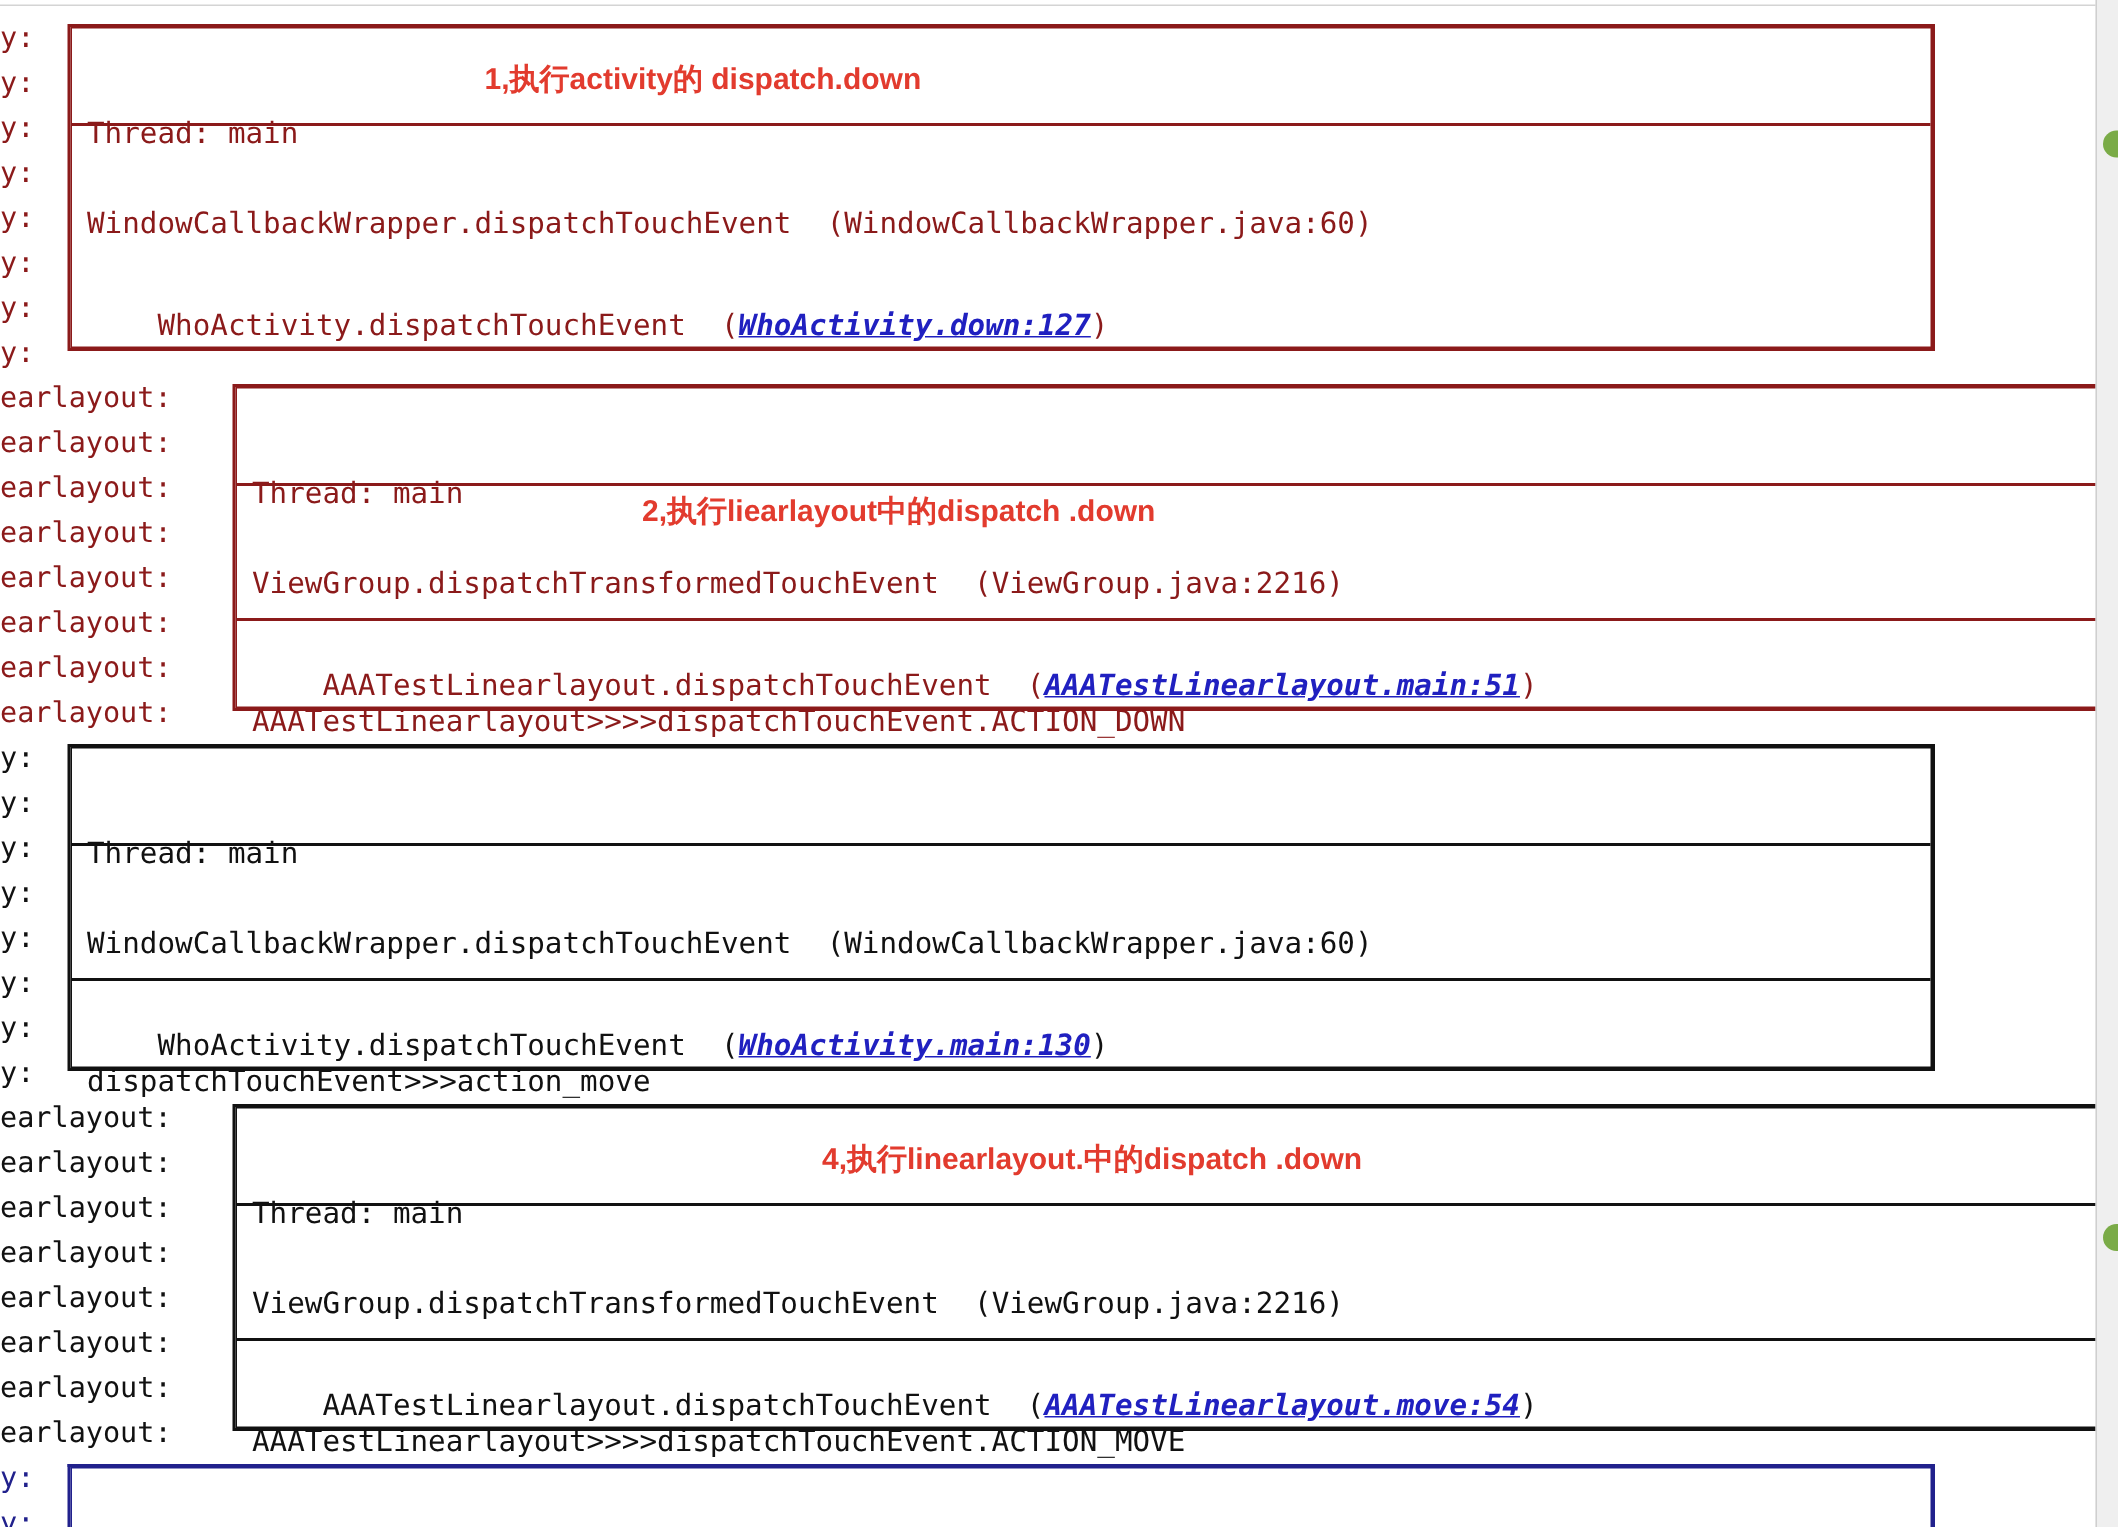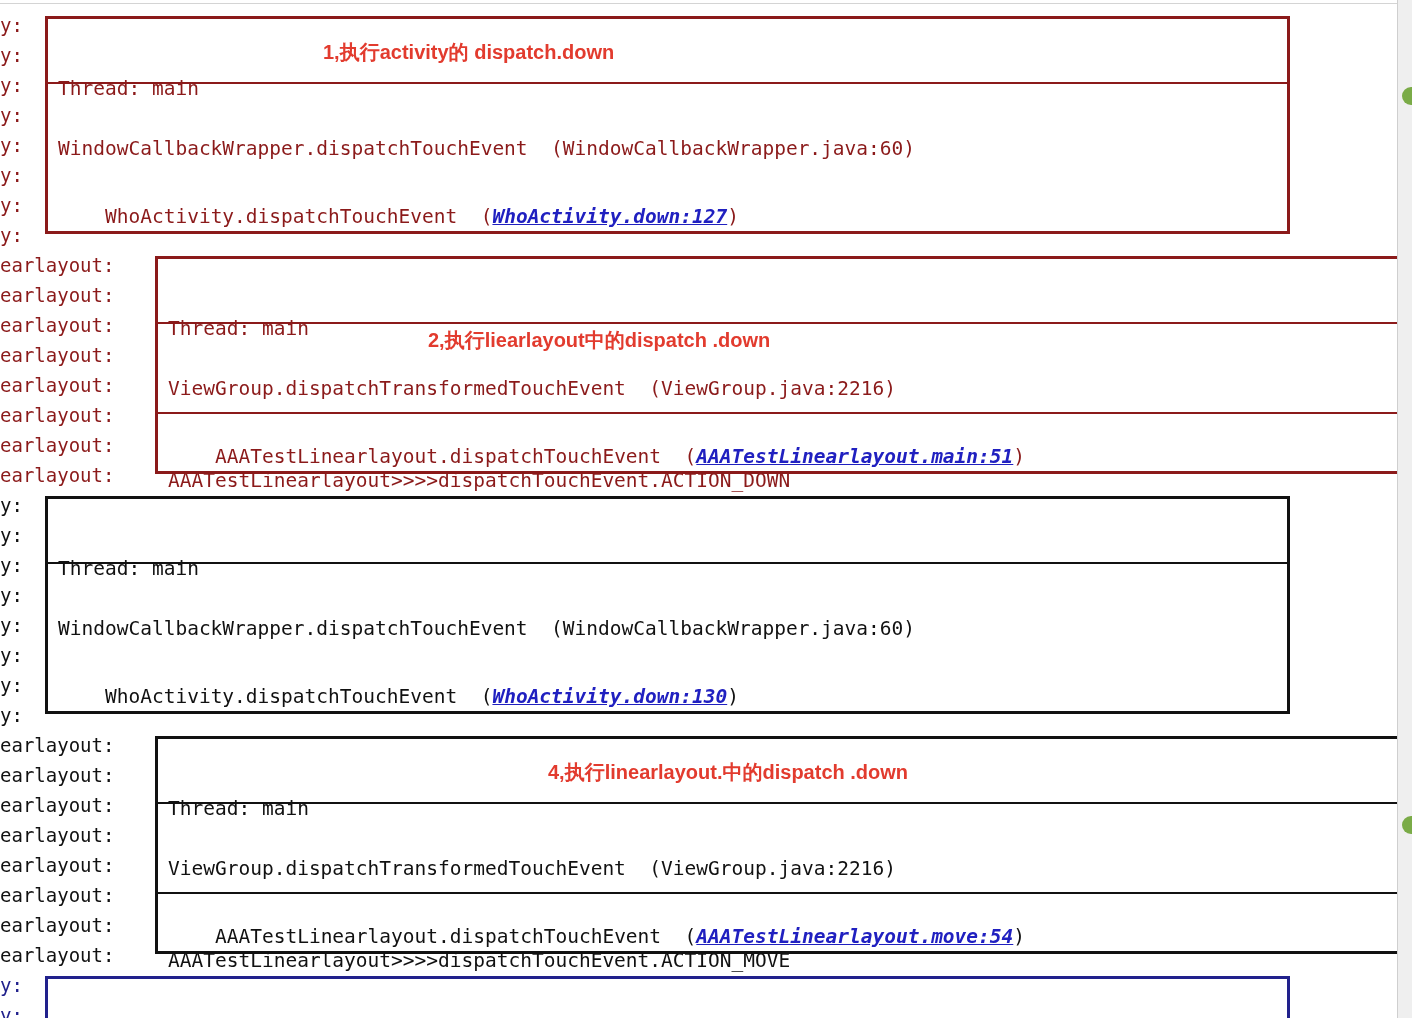--- a/index.html
+++ b/index.html
@@ -177,21 +177,24 @@
     </div>
   </div>
 
   <div class="box" style="left:45px; top:496px; width:1245px; height:218px; border-color:#111111;">
     <div class="inner" style="border-color:#111111;">
       <div class="seg" style="height:63px;">
         <div class="line" style="color:#111111; padding-top:17px;">Thread: main</div>
       </div>
       <div class="seg" style="height:90px; border-color:#111111;">
         <div class="line" style="color:#111111; padding-top:12px;"><span>WindowCallbackWrapper.dispatchTouchEvent</span><span>  </span><span>(WindowCallbackWrapper.java:60)</span></div>
-        <div class="line" style="color:#111111;">    <span>WhoActivity.dispatchTouchEvent</span><span>  (</span><span class="link">WhoActivity.down:130</span><span>)</span></div>
+        <div class="line" style="color:#111111;">    <span>WhoActivity.dispatchTouchEvent</span><span>  (</span><span class="link">WhoActivity.main:130</span><span>)</span></div>
+      </div>
+      <div class="seg" style="height:59px; border-color:#111111;">
+        <div class="line" style="color:#111111; padding-top:14px;">dispatchTouchEvent&gt;&gt;&gt;action_move</div>
       </div>
     </div>
   </div>
 
   <div class="box" style="left:155px; top:736px; width:1262px; height:218px; border-color:#111111;">
     <div class="inner" style="border-color:#111111;">
       <div class="seg" style="height:63px;">
         <div class="line" style="color:#111111; padding-top:17px;">Thread: main</div>
         <div class="annot" style="left:390px; top:20px;">4,执行linearlayout.中的dispatch .down</div>
       </div>

